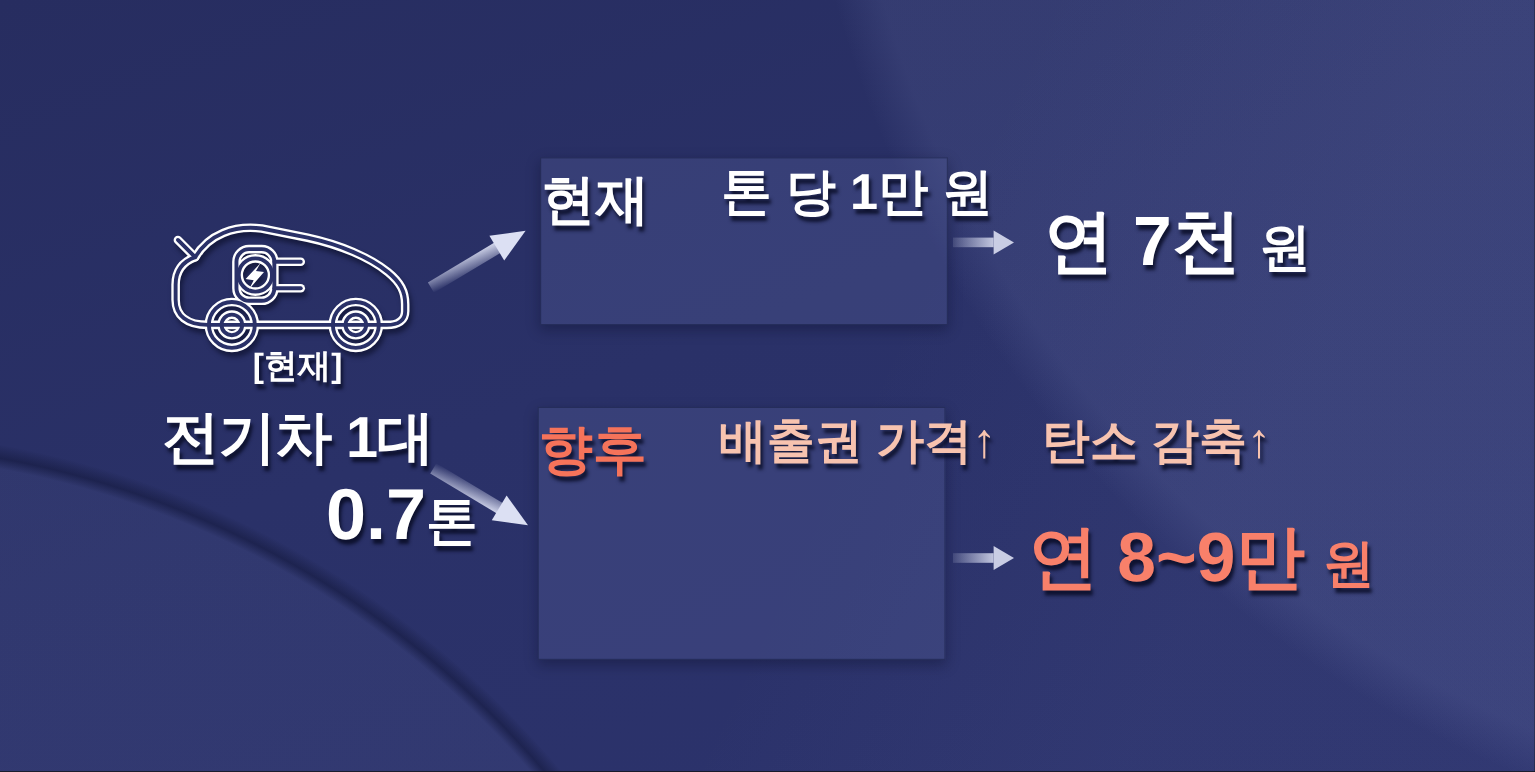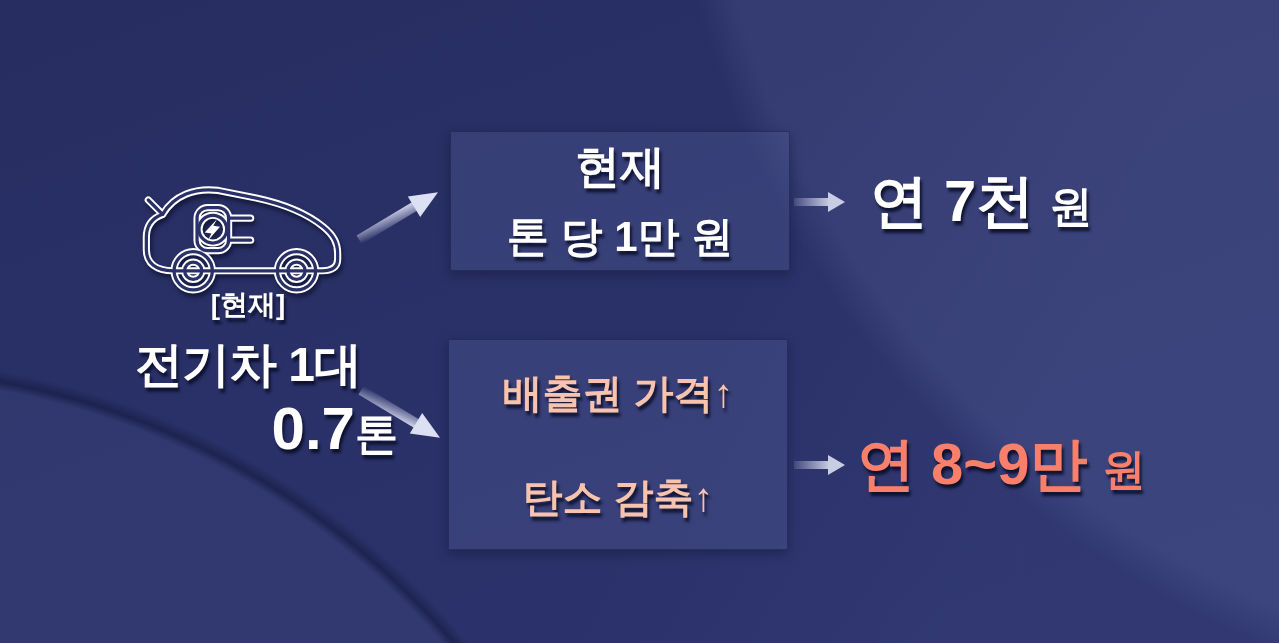--- a/index.html
+++ b/index.html
@@ -25,30 +25,30 @@
   .src-value .unit-sm { font-size: 43px; }
   .car-icon { position: absolute; left: 132px; top: 160px; width: 220px; height: 145px;
               filter: drop-shadow(2px 4px 2px rgba(8,12,36,0.6)); }
 
   
   .card {
     position: absolute;
     background: rgba(86,96,156,0.32);
     border: 1px solid rgba(16,22,56,0.45);
     box-shadow: 0 4px 10px rgba(8,12,36,0.35);
-    display: flex; flex-direction: column; align-items: center;
+    display: flex; align-items: flex-start;
   }
   .card-current { left: 450px; top: 131px; width: 338px; height: 138px; }
   .card-future  { left: 448px; top: 339px; width: 338px; height: 209px; }
   .card-title   { flex: 0 0 auto; text-align: center; color: #fff; font-weight: 800; font-size: 45px;
                   line-height: 70px; text-shadow: 2px 4px 3px rgba(8,12,36,0.85); }
   .card-divider { height: 2px; margin: 0 11px; background: #757a9e; flex: 0 0 auto; }
   .card-line    { flex: 1 1 auto; display: flex; align-items: center; justify-content: center;
                   color: #fff; font-weight: 800; font-size: 42px;
-                  text-shadow: 2px 4px 3px rgba(8,12,36,0.85); white-space: nowrap; }
+                  text-shadow: 2px 4px 3px rgba(8,12,36,0.85); white-space: nowrap; margin-left: 38px; }
   .card-future .card-title { color: #f5735a; }
   .card-future .card-line  { color: #f7c3af; font-size: 40px; }
 
   
   .result { position: absolute; display: flex; align-items: center; gap: 11px; }
   .result-current { left: 794px; top: 168px; height: 68px; gap: 24px; }
   .result-future  { left: 794px; top: 400px; height: 68px; margin-top: 31px; }
   .amount-group { display: flex; align-items: baseline; gap: 15px; font-weight: 800;
                   text-shadow: 2px 4px 3px rgba(8,12,36,0.85); white-space: nowrap; }
   .amount { font-size: 58px; }
@@ -116,20 +116,21 @@
     </g>
   </svg>
 
   <div class="card card-current">
     <div class="card-title">현재</div>
     <div class="card-divider"></div>
     <div class="card-line">톤 당 1만 원</div>
   </div>
 
   <div class="card card-future">
+    <div class="card-title">향후</div>
     <div class="card-divider"></div>
     <div class="card-line">배출권 가격↑</div>
     <div class="card-line">탄소 감축↑</div>
   </div>
 
   <div class="result result-current">
     <svg class="h-arrow" width="52" height="28" viewBox="0 0 52 28">
       <defs>
         <linearGradient id="gradH1" x1="0" y1="0" x2="1" y2="0">
           <stop offset="0" stop-color="#c3c8e0" stop-opacity="0.15"></stop>

